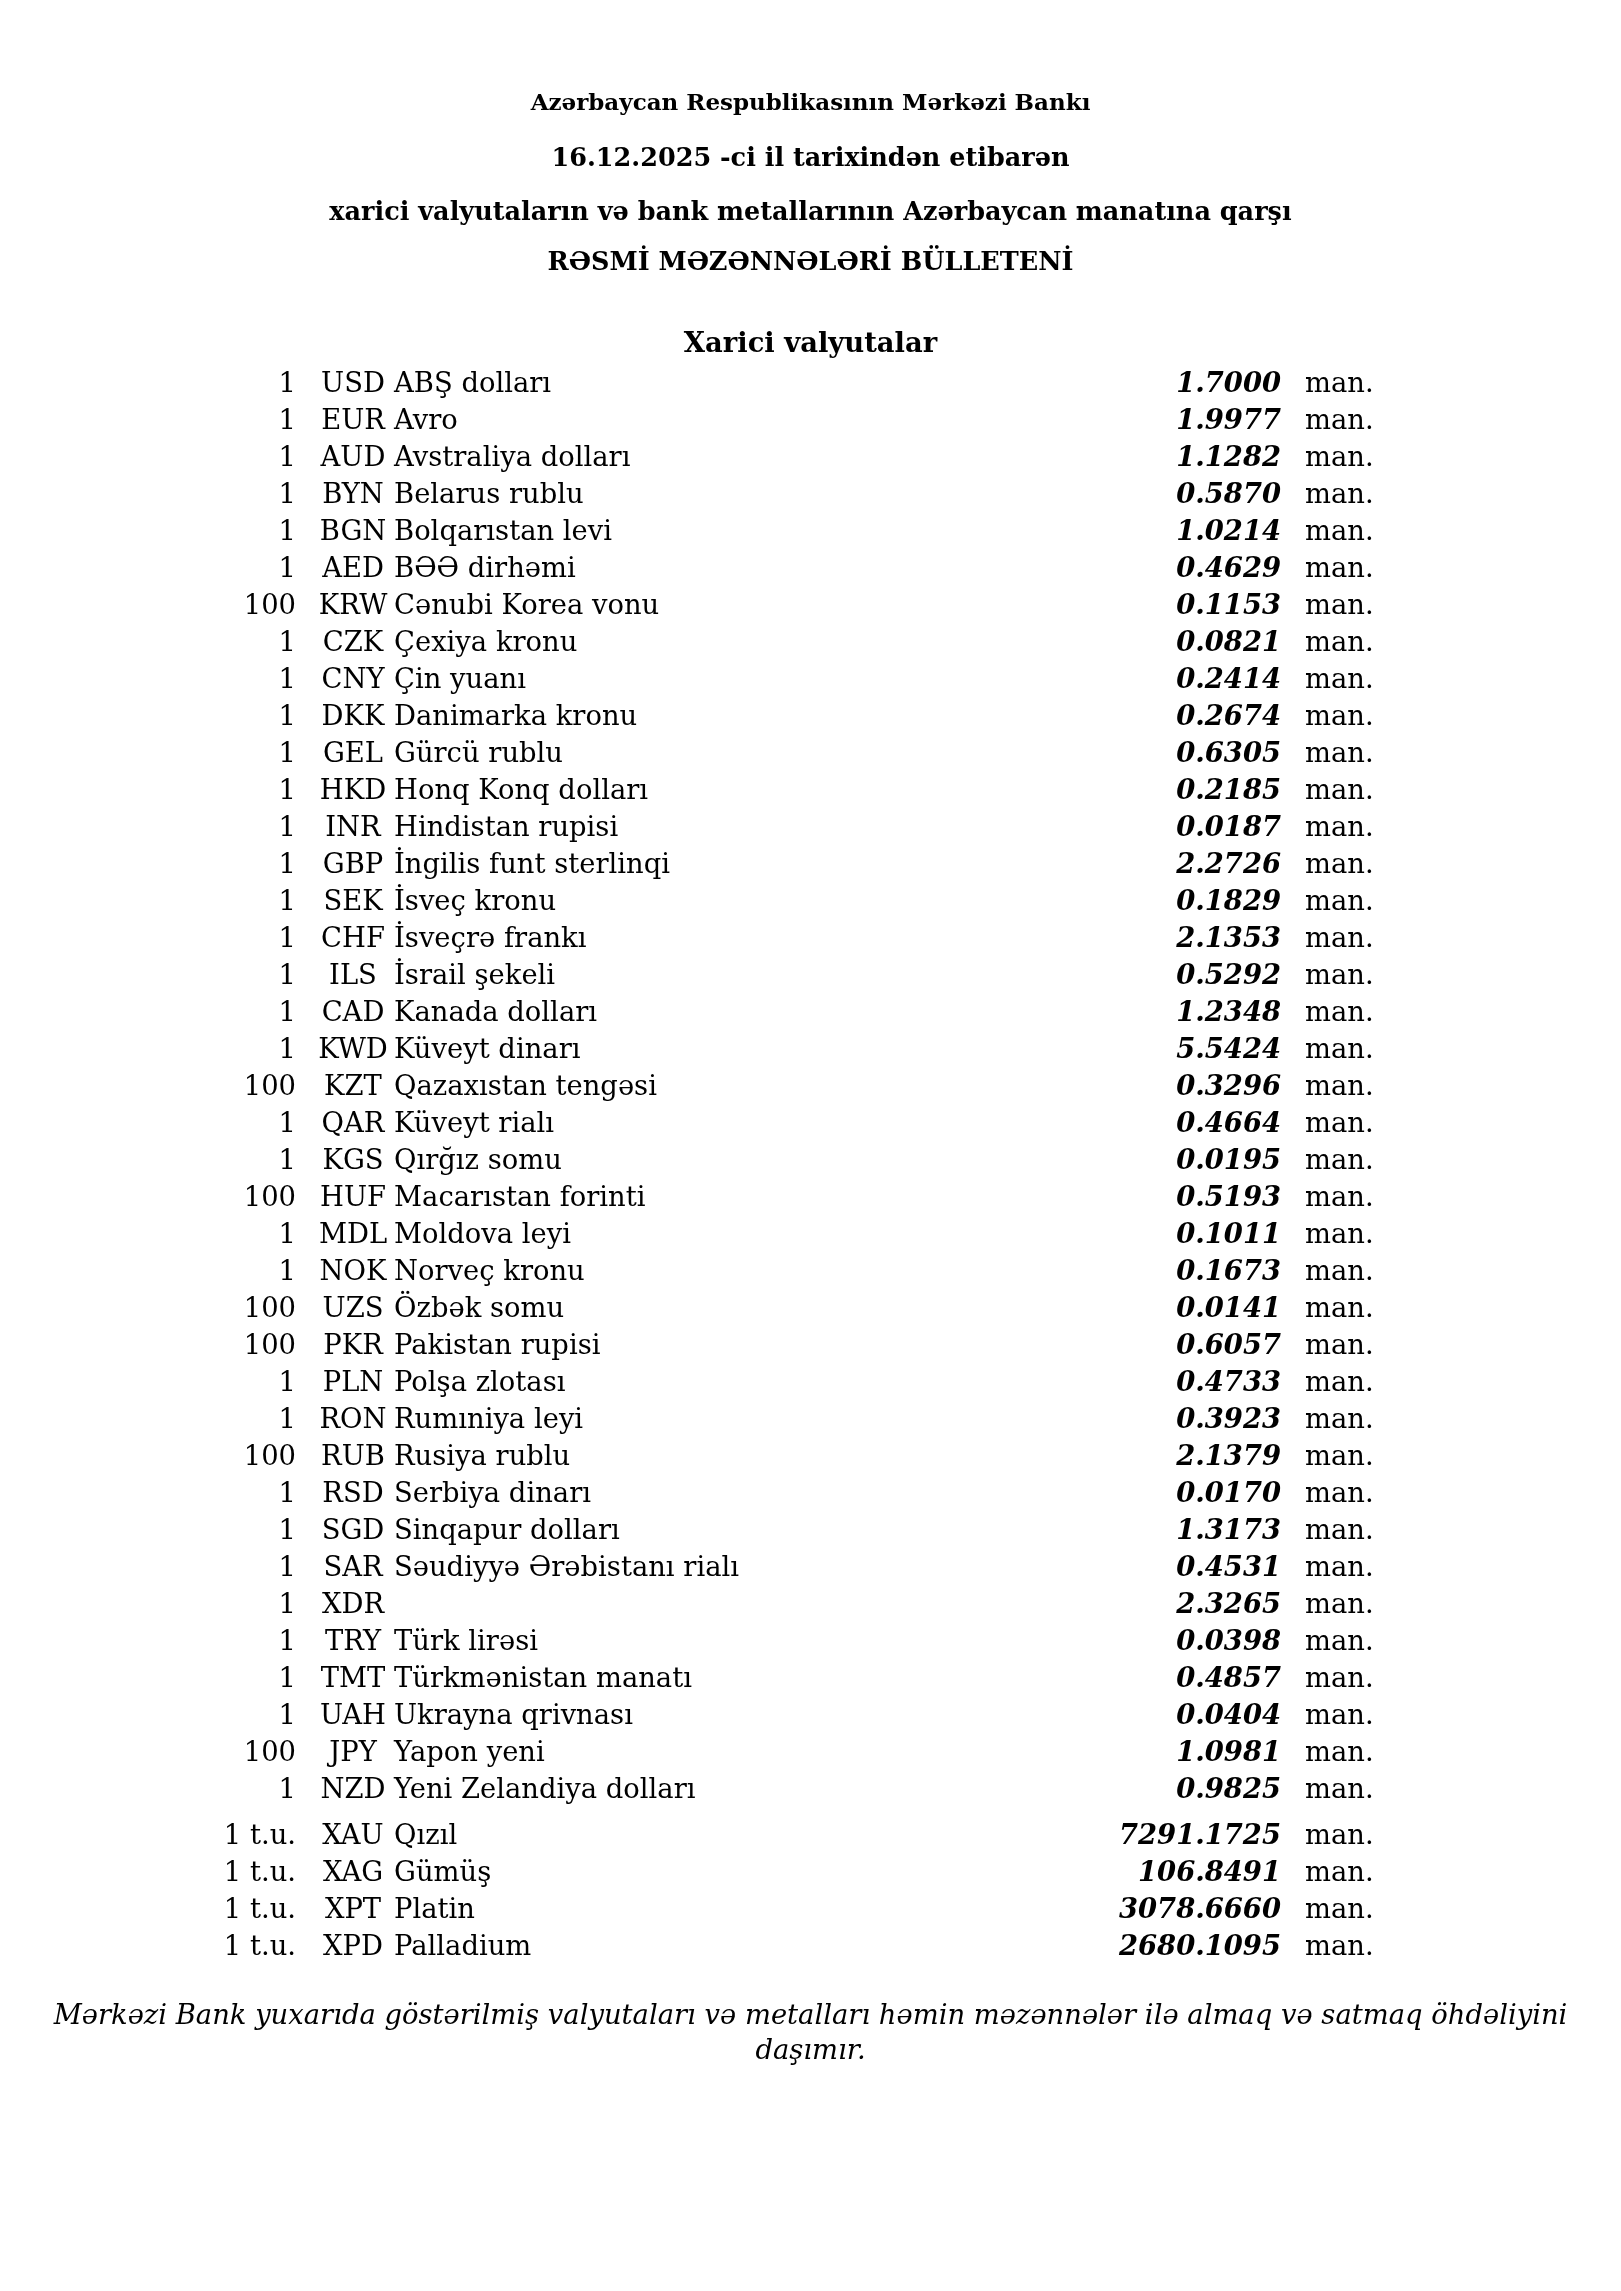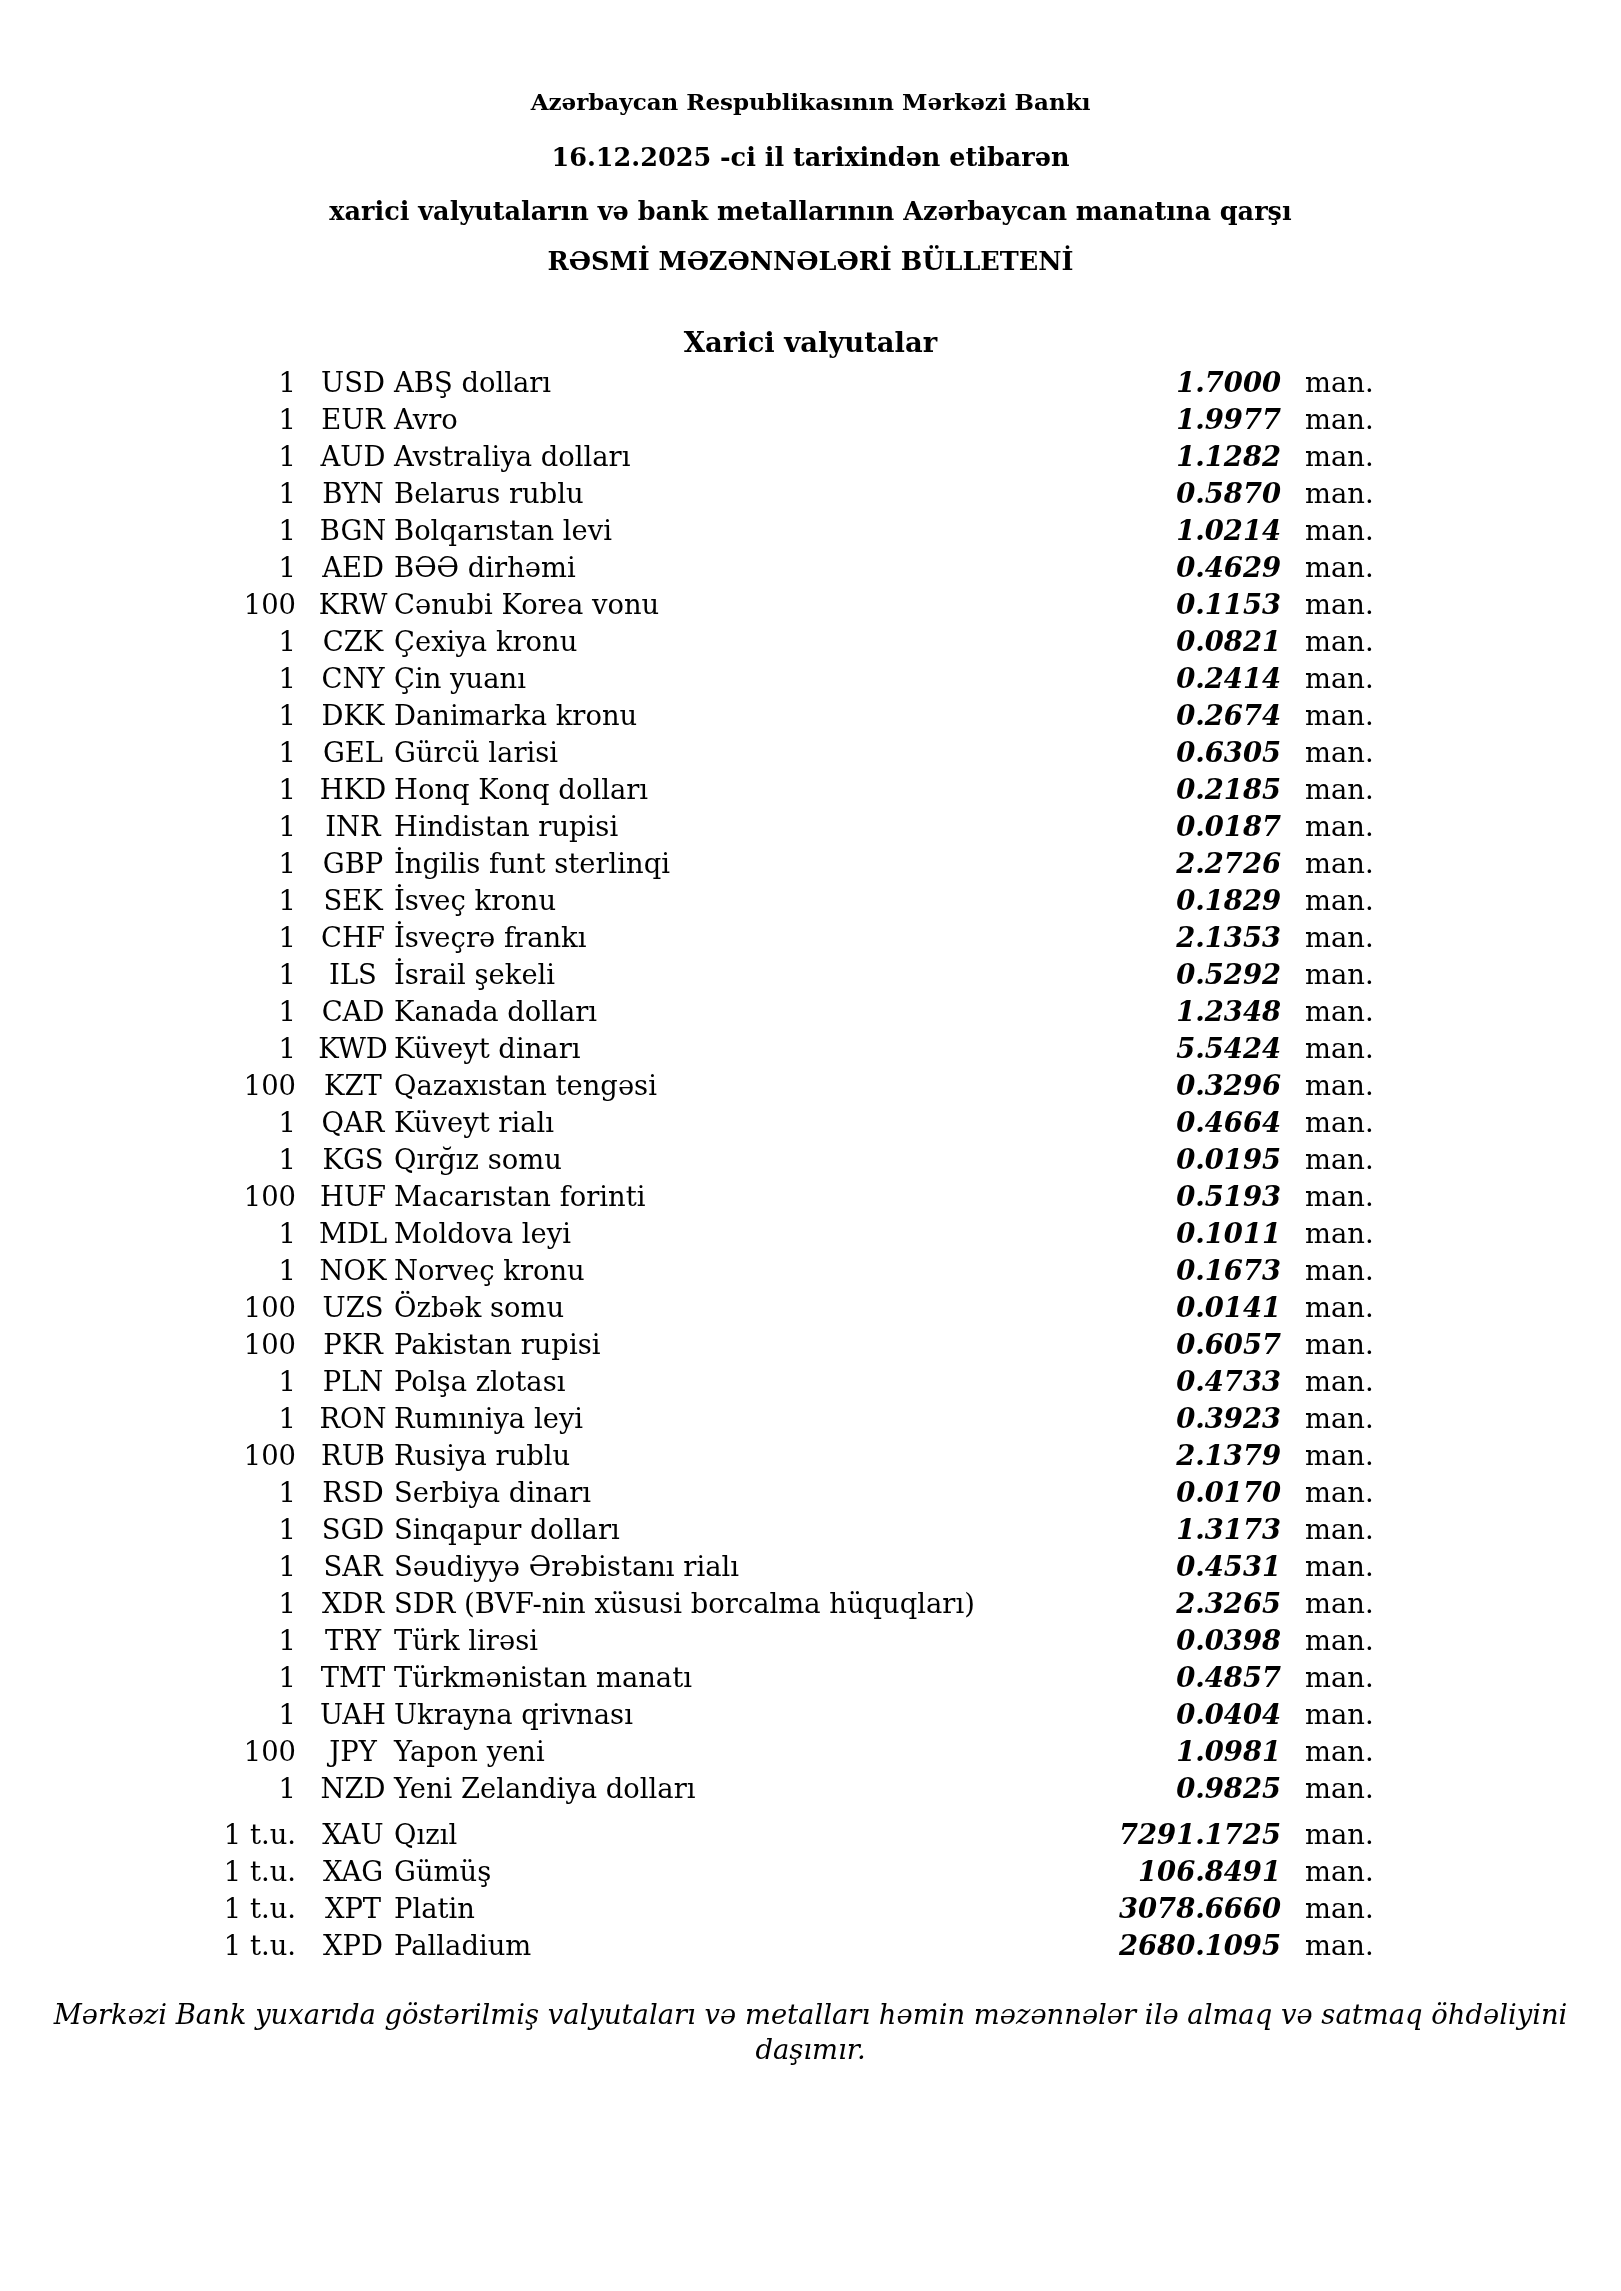--- a/index.html
+++ b/index.html
@@ -151,21 +151,21 @@
     <span class="cell qty">1</span>
     <span class="cell code">DKK</span>
     <span class="cell name">Danimarka kronu</span>
     <span class="cell rate">0.2674</span>
     <span class="cell unit">man.</span>
   </div>
 
   <div class="row">
     <span class="cell qty">1</span>
     <span class="cell code">GEL</span>
-    <span class="cell name">Gürcü larisi</span>
+    <span class="cell name">Gürcü rublu</span>
     <span class="cell rate">0.6305</span>
     <span class="cell unit">man.</span>
   </div>
 
   <div class="row">
     <span class="cell qty">1</span>
     <span class="cell code">HKD</span>
     <span class="cell name">Honq Konq dolları</span>
     <span class="cell rate">0.2185</span>
     <span class="cell unit">man.</span>
@@ -335,21 +335,20 @@
     <span class="cell qty">1</span>
     <span class="cell code">SAR</span>
     <span class="cell name">Səudiyyə Ərəbistanı rialı</span>
     <span class="cell rate">0.4531</span>
     <span class="cell unit">man.</span>
   </div>
 
   <div class="row">
     <span class="cell qty">1</span>
     <span class="cell code">XDR</span>
-    <span class="cell name">SDR (BVF-nin xüsusi borcalma hüquqları)</span>
     <span class="cell rate">2.3265</span>
     <span class="cell unit">man.</span>
   </div>
 
   <div class="row">
     <span class="cell qty">1</span>
     <span class="cell code">TRY</span>
     <span class="cell name">Türk lirəsi</span>
     <span class="cell rate">0.0398</span>
     <span class="cell unit">man.</span>

